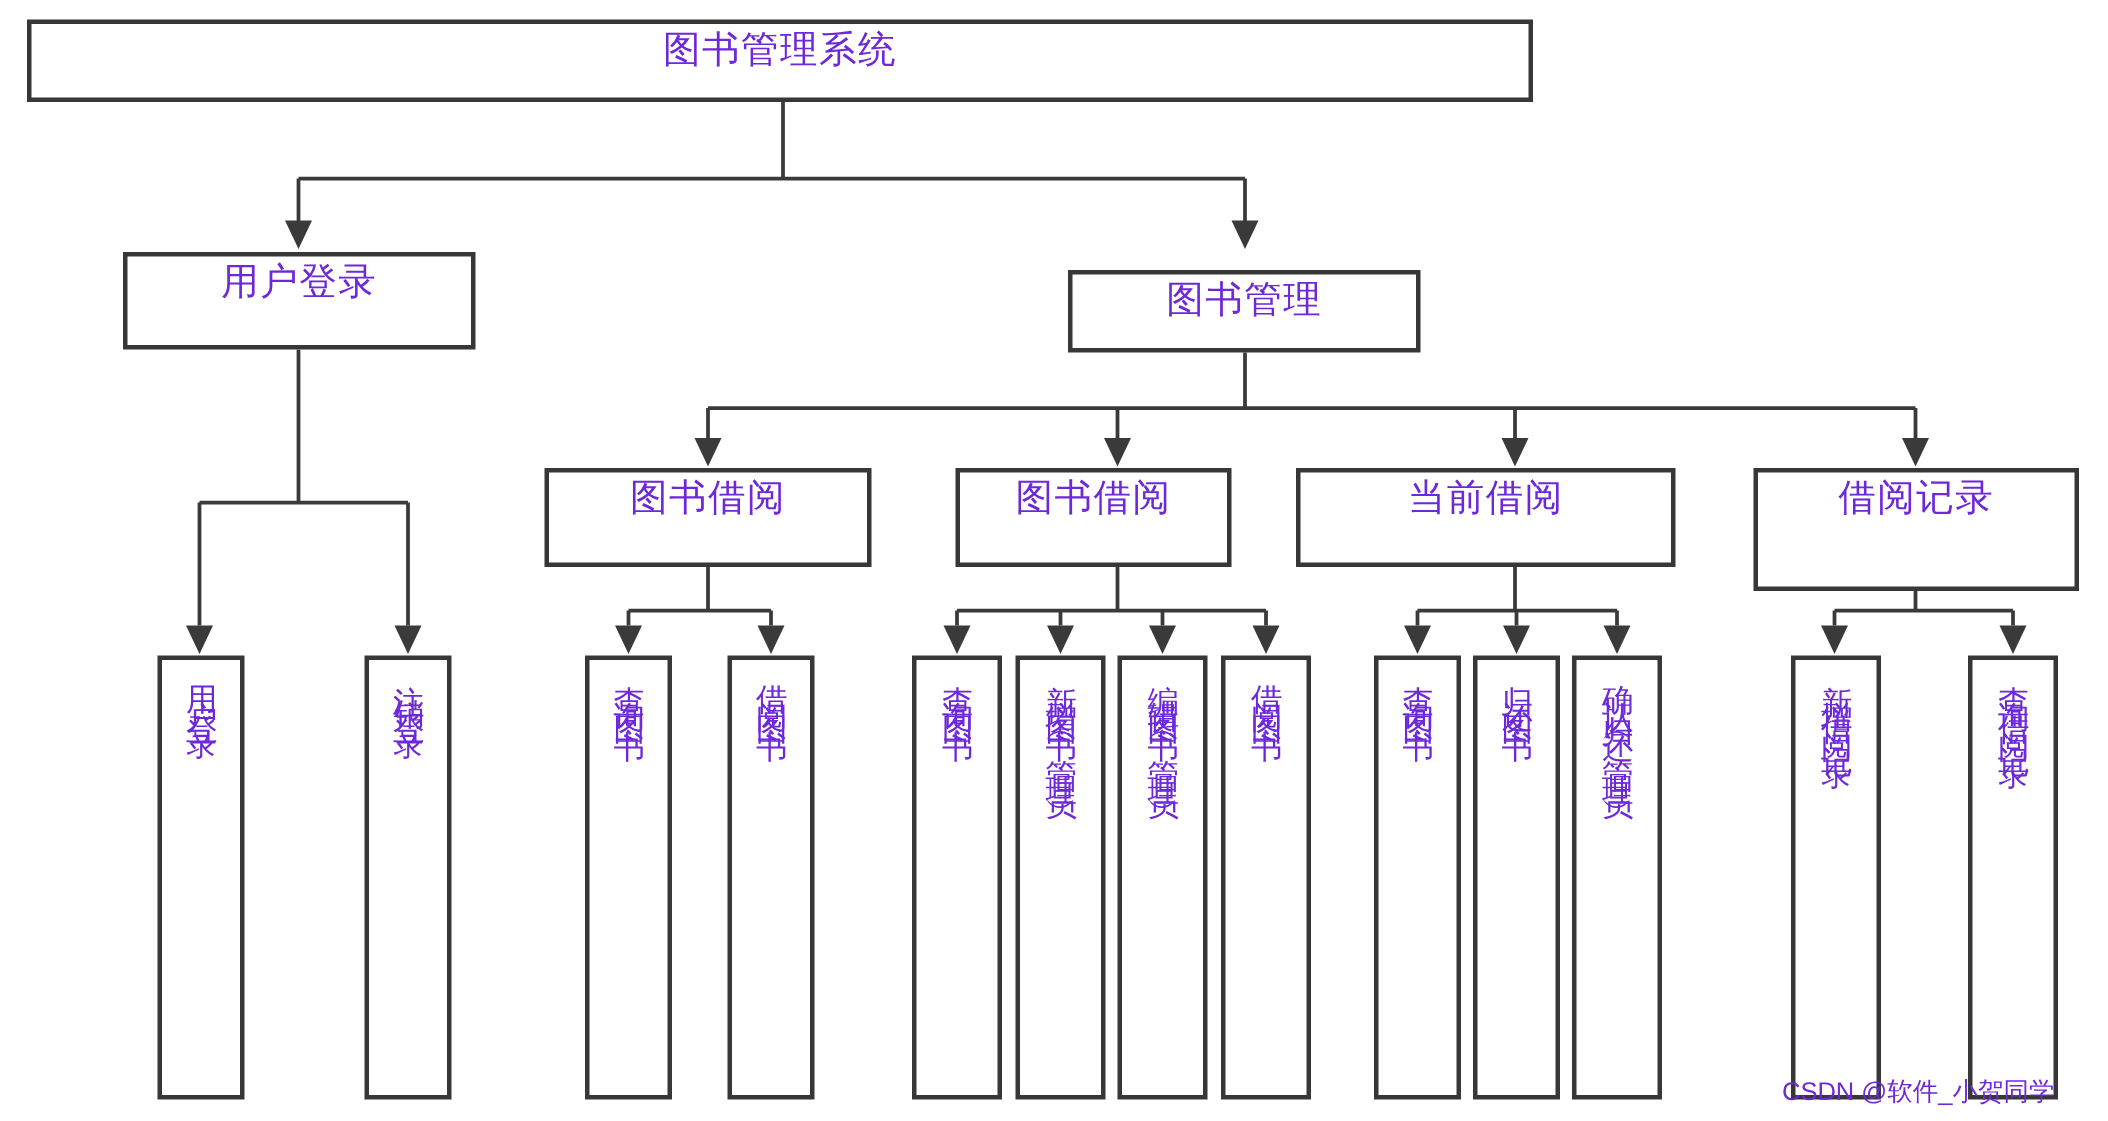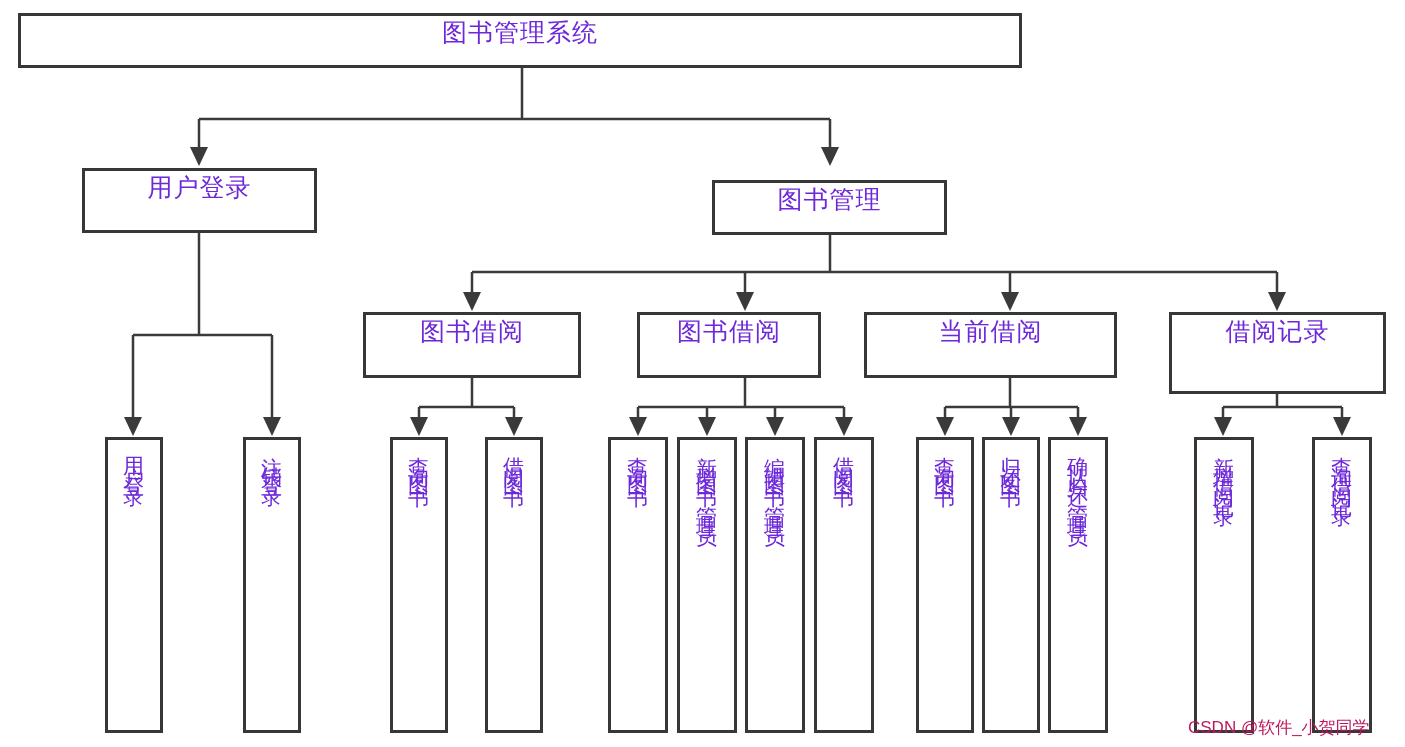--- a/index.html
+++ b/index.html
@@ -51,21 +51,21 @@
     letter-spacing: 10px;
     margin-bottom: -10px;
     line-height: 1;
     white-space: nowrap;
   }
   .watermark {
     position: absolute;
     left: 1188px;
     top: 716px;
     font-size: 17px;
-    color: #be185d;
+    color: #6d28d9;
     white-space: nowrap;
   }
 </style>
 </head>
 <body>
 
 <div class="stage">
 
   <svg class="connector-svg" viewBox="0 0 1405 747">
     <g>

